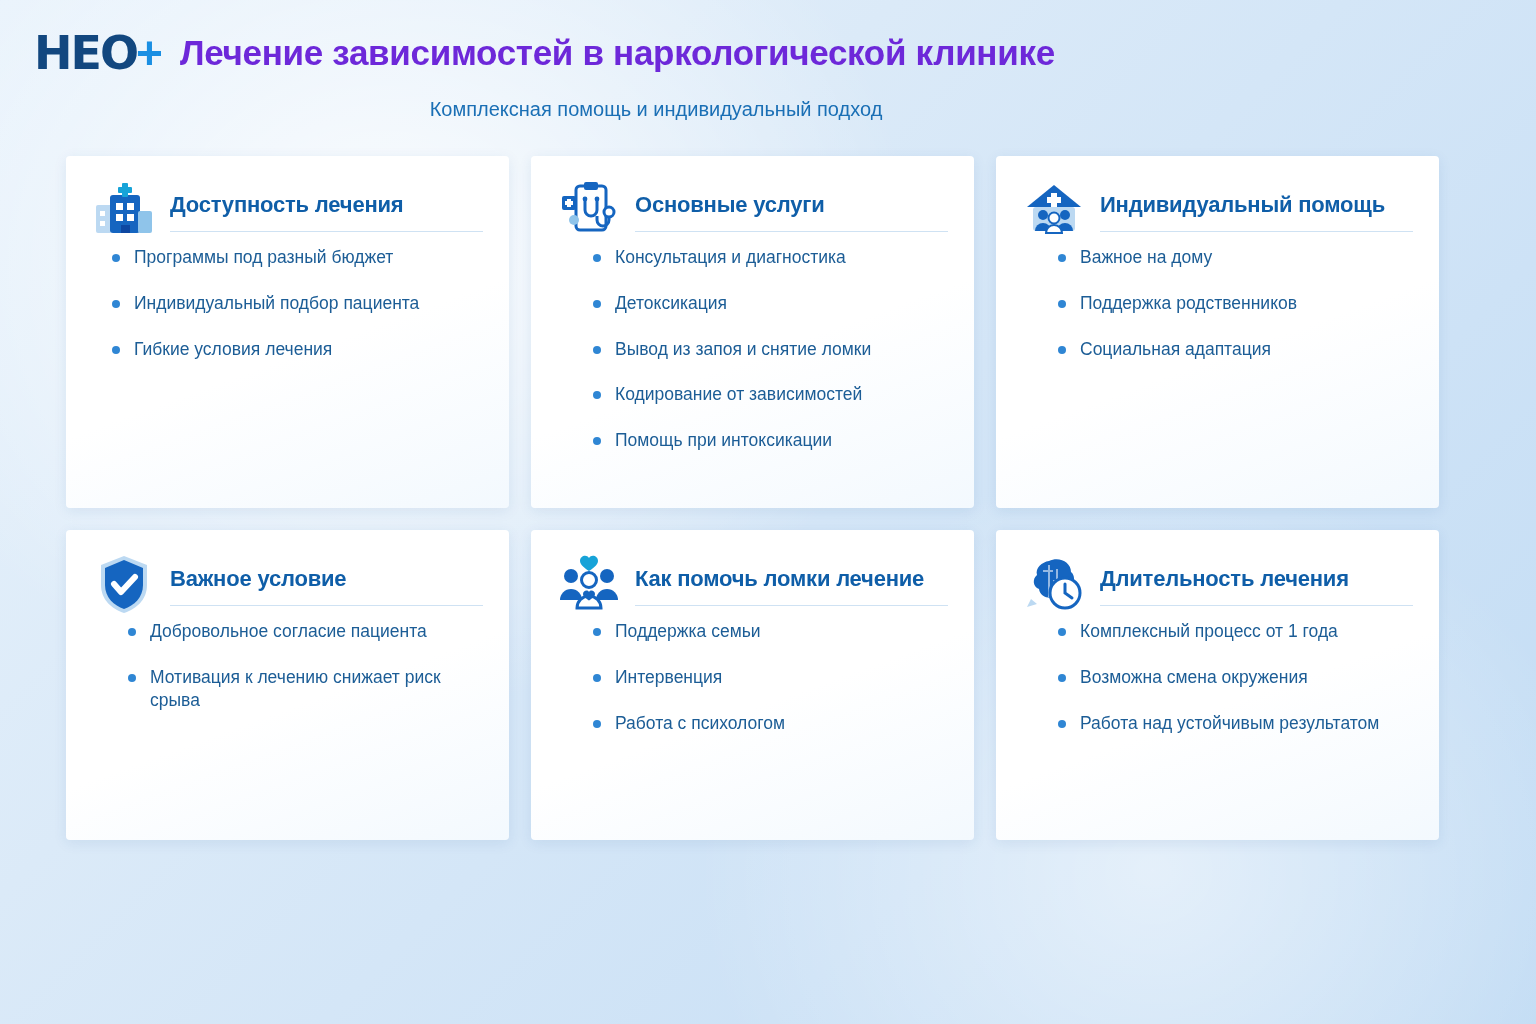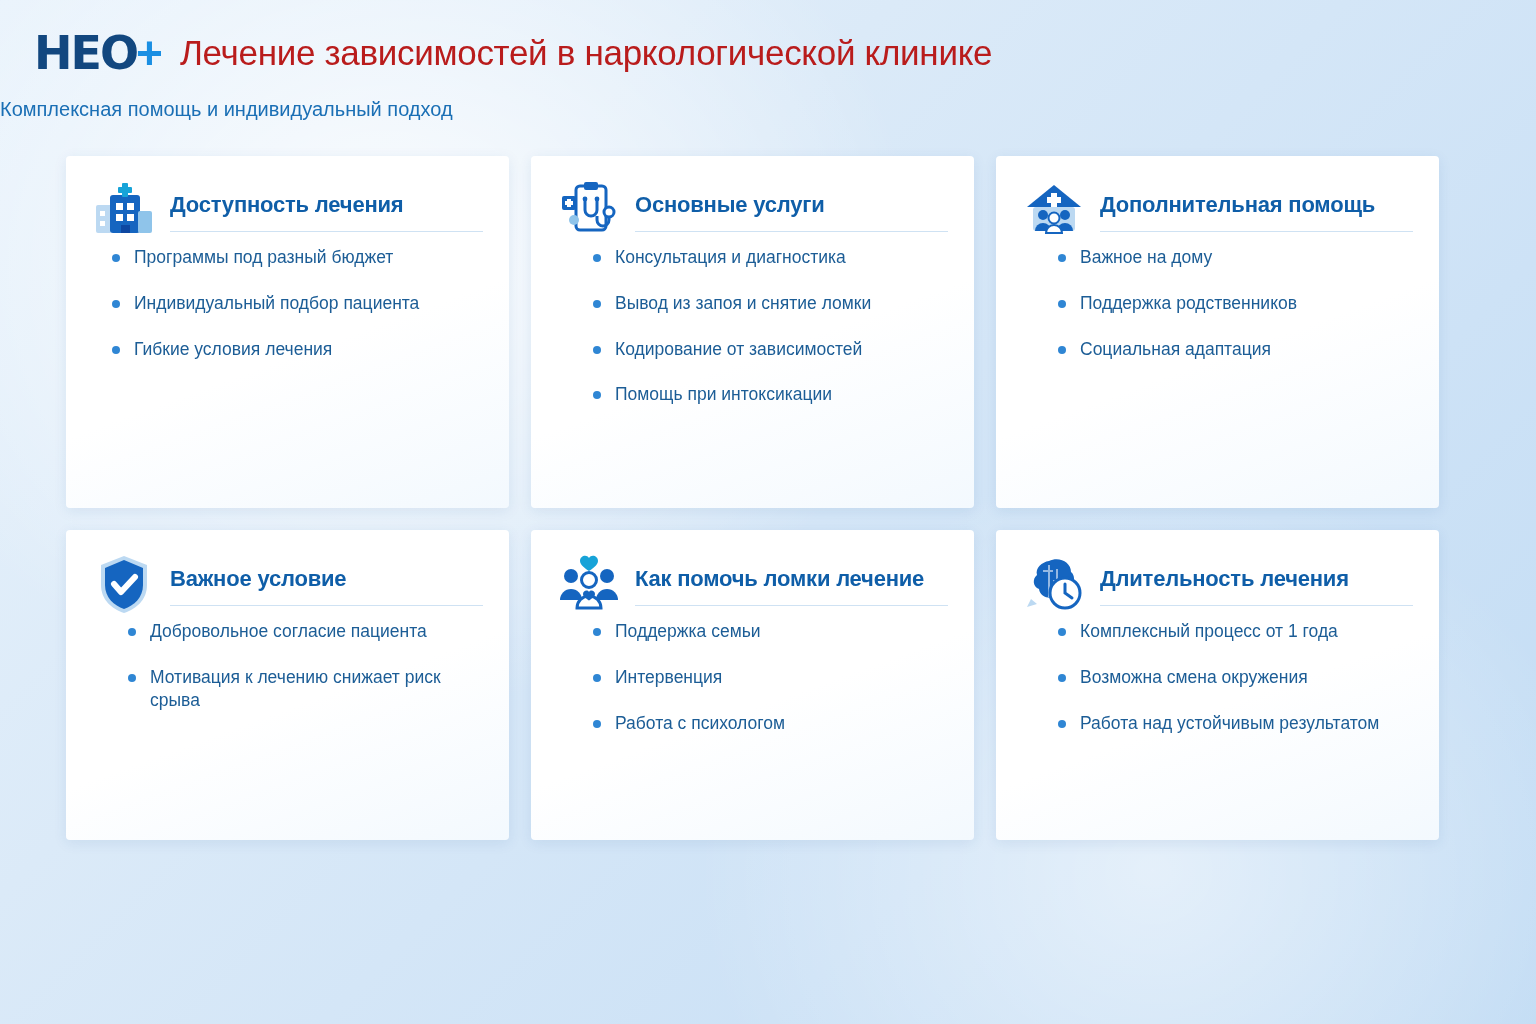--- a/index.html
+++ b/index.html
@@ -71,26 +71,27 @@
   }
   .logo .plus {
     color: #1a8fe3;
     font-size: 46px;
     font-weight: 700;
     margin-left: -3px;
   }
 
   .title {
     font-size: 35px;
-    font-weight: 400;
-    color: #b91c1c;
+    font-weight: 700;
+    color: #6d28d9;
     letter-spacing: -0.3px;
   }
 
   .subtitle {
+    text-align: center;
     font-size: 20px;
     color: #1a6fb5;
     margin-top: 22px;
     font-weight: 400;
   }
 
   
   .grid {
     display: grid;
     grid-template-columns: repeat(3, 443px);
@@ -234,20 +235,21 @@
             <circle cx="16" cy="40" r="5" fill="#8fc4ea"></circle>
           </svg>
         </div>
         <div class="card-title-wrap">
           <div class="card-title">Основные услуги</div>
           <div class="title-rule"></div>
         </div>
       </div>
       <ul class="bullets">
         <li>Консультация и диагностика</li>
+        <li>Детоксикация</li>
         <li>Вывод из запоя и снятие ломки</li>
         <li>Кодирование от зависимостей</li>
         <li>Помощь при интоксикации</li>
       </ul>
     </div>
 
     <div class="card wide-list">
       <div class="card-head">
         <div class="card-icon">
           <svg width="62" height="58" viewBox="0 0 62 58">
@@ -257,21 +259,21 @@
             <rect x="24" y="16" width="14" height="6" fill="#ffffff"></rect>
             <circle cx="20" cy="34" r="5" fill="#1565c0"></circle>
             <path d="M12 50 a8 8 0 0 1 16 0 z" fill="#1565c0"></path>
             <circle cx="42" cy="34" r="5" fill="#1565c0"></circle>
             <path d="M34 50 a8 8 0 0 1 16 0 z" fill="#1565c0"></path>
             <circle cx="31" cy="37" r="5.5" fill="#ffffff" stroke="#1565c0" stroke-width="2"></circle>
             <path d="M23 52 a8 8 0 0 1 16 0 z" fill="#ffffff" stroke="#1565c0" stroke-width="2"></path>
           </svg>
         </div>
         <div class="card-title-wrap">
-          <div class="card-title">Дополнительная помощь</div>
+          <div class="card-title">Индивидуальный помощь</div>
           <div class="title-rule"></div>
         </div>
       </div>
       <ul class="bullets">
         <li>Важное на дому</li>
         <li>Поддержка родственников</li>
         <li>Социальная адаптация</li>
       </ul>
     </div>
 

